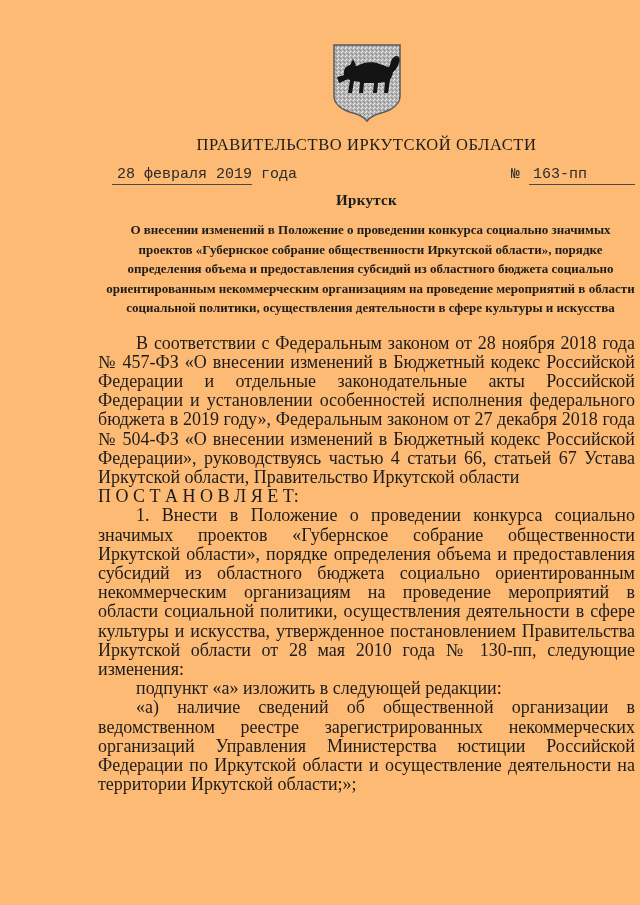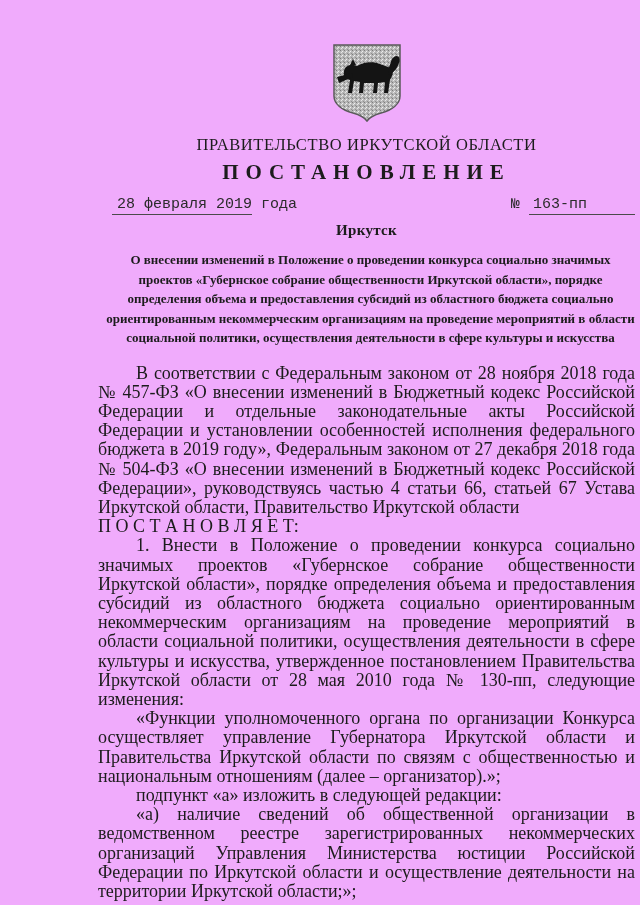--- a/index.html
+++ b/index.html
@@ -2,21 +2,21 @@
 <html><head>
 <meta charset="utf-8">
 <style>
   html, body { margin: 0; padding: 0; background: #ffffff; }
   .page {
     position: relative;
     width: 640px;
     height: 905px;
     box-sizing: border-box;
     padding: 42px 5px 0 98px;
-    background: #f0abfc;
+    background: #fdba74;
     color: #1c1c1c;
     font-family: "Liberation Serif", serif;
     overflow: hidden;
   }
   .emblem-wrap {
     width: 74px;
     margin: 0 auto 7px auto;
     text-align: center;
   }
   .authority {
@@ -97,38 +97,36 @@
         <path d="M14,30 C14,25 19,22 24,23 L27,24 C33,20 43,19 50,22 L58,25 C62,26 64,30 62,34 L60,38 L58,51 L54,51 L55,40 L48,41 L47,51 L43,51 L44,41 L34,41 L33,51 L29,51 L30,40 L24,39 L22,51 L18,51 L20,38 C16,37 13,34 14,30 Z" fill="#141414"></path>
         <path d="M7,35 L22,31 L23,35 L9,41 Z" fill="#141414"></path>
         <path d="M20,23 L23,17 L26,23 Z" fill="#141414"></path>
         <path d="M58,27 C61,23 60,18 64,15 C68,12 71,16 69,21 C67,27 63,31 59,33 Z" fill="#141414"></path>
       </g>
     </svg>
   </div>
 
   <div class="authority">ПРАВИТЕЛЬСТВО ИРКУТСКОЙ ОБЛАСТИ</div>
 
-  <div class="doctype">ПОСТАНОВЛЕНИЕ</div>
 
   <div class="meta-row">
     <div class="date-group">
       <span class="u">28 февраля 2019</span><span> года</span>
     </div>
     <div class="num-group">
       <span>№</span>
       <span class="u num-u">163-пп</span>
     </div>
   </div>
 
   <div class="city">Иркутск</div>
 
   <h1 class="title">О внесении изменений в Положение о проведении конкурса социально значимых проектов «Губернское собрание общественности Иркутской области», порядке определения объема и предоставления субсидий из областного бюджета социально ориентированным некоммерческим организациям на проведение мероприятий в области социальной политики, осуществления деятельности в сфере культуры и искусства</h1>
 
   <div class="doc-body">
     <p class="indent">В соответствии с Федеральным законом от 28 ноября 2018 года № 457-ФЗ «О внесении изменений в Бюджетный кодекс Российской Федерации и отдельные законодательные акты Российской Федерации и установлении особенностей исполнения федерального бюджета в 2019 году», Федеральным законом от 27 декабря 2018 года № 504-ФЗ «О внесении изменений в Бюджетный кодекс Российской Федерации», руководствуясь частью 4 статьи 66, статьей 67 Устава Иркутской области, Правительство Иркутской области</p>
     <p>П О С Т А Н О В Л Я Е Т:</p>
     <p class="indent">1. Внести в Положение о проведении конкурса социально значимых проектов «Губернское собрание общественности Иркутской области», порядке определения объема и предоставления субсидий из областного бюджета социально ориентированным некоммерческим организациям на проведение мероприятий в области социальной политики, осуществления деятельности в сфере культуры и искусства, утвержденное постановлением Правительства Иркутской области от 28 мая 2010 года № 130-пп, следующие изменения:</p>
-    <p class="indent">«Функции уполномоченного органа по организации Конкурса осуществляет управление Губернатора Иркутской области и Правительства Иркутской области по связям с общественностью и национальным отношениям (далее – организатор).»;</p>
     <p class="indent">подпункт «а» изложить в следующей редакции:</p>
     <p class="indent">«а) наличие сведений об общественной организации в ведомственном реестре зарегистрированных некоммерческих организаций Управления Министерства юстиции Российской Федерации по Иркутской области и осуществление деятельности на территории Иркутской области;»;</p>
   </div>
 
 </div>
 
 </body></html>

